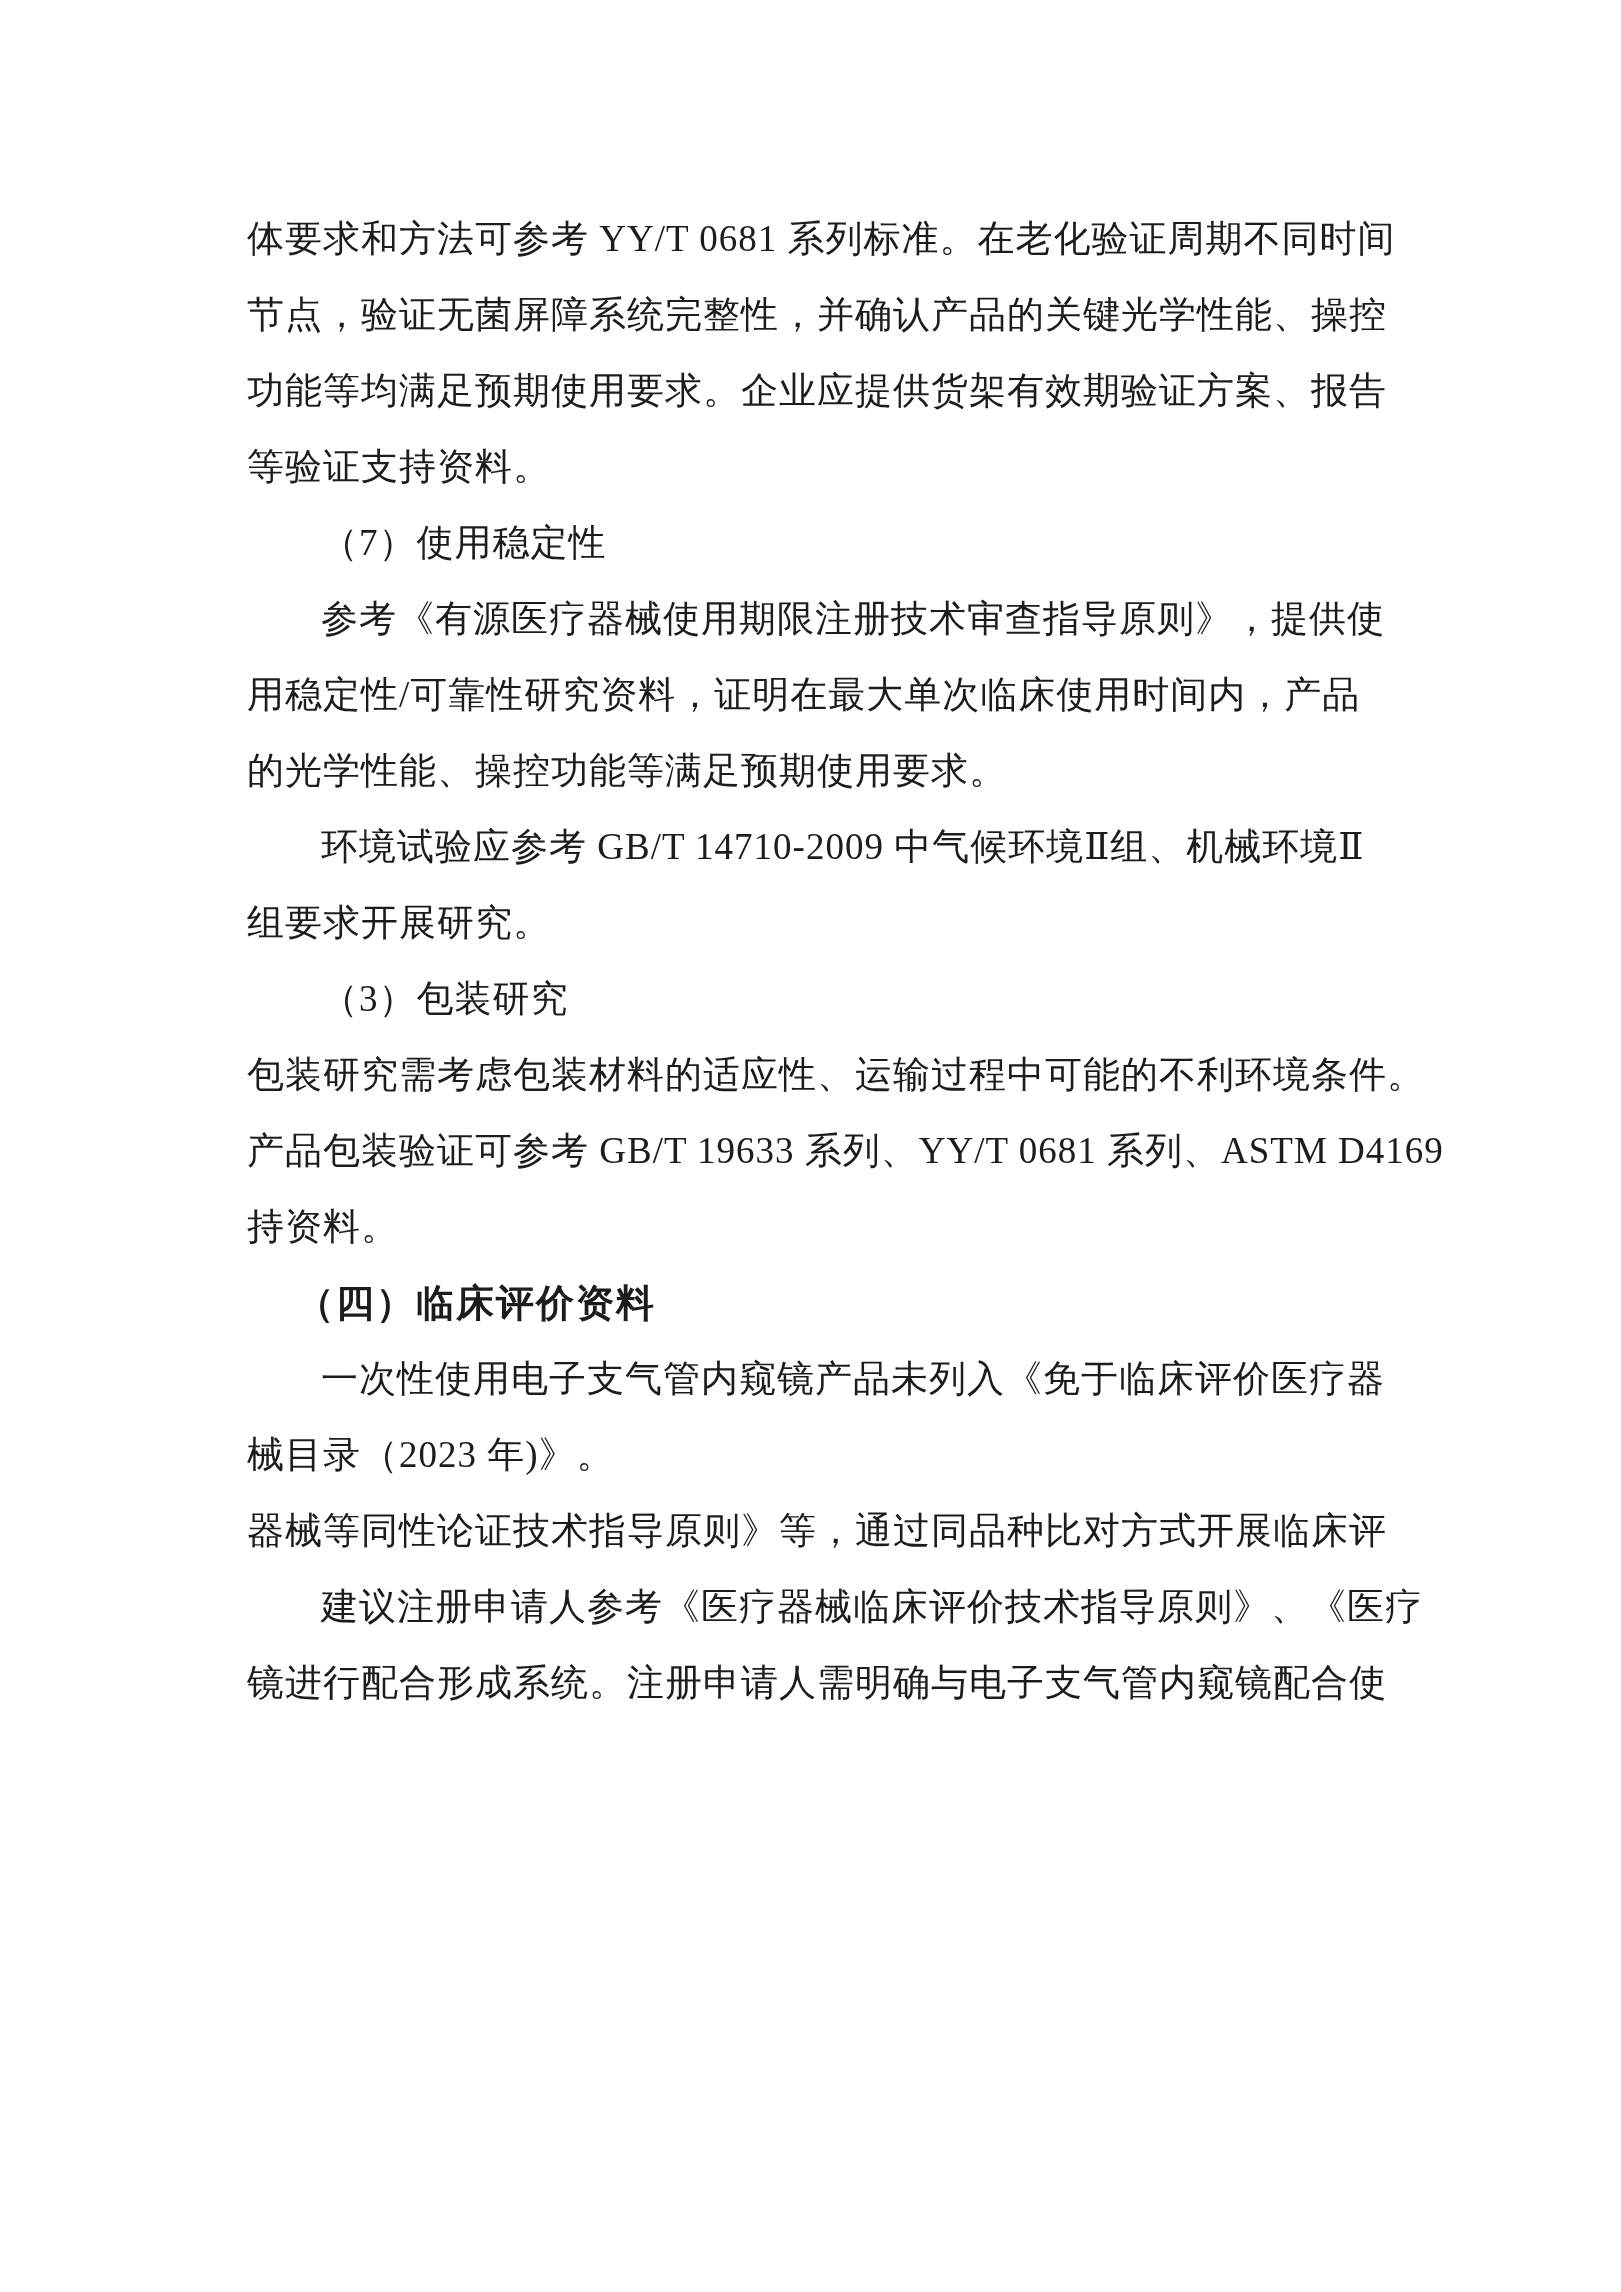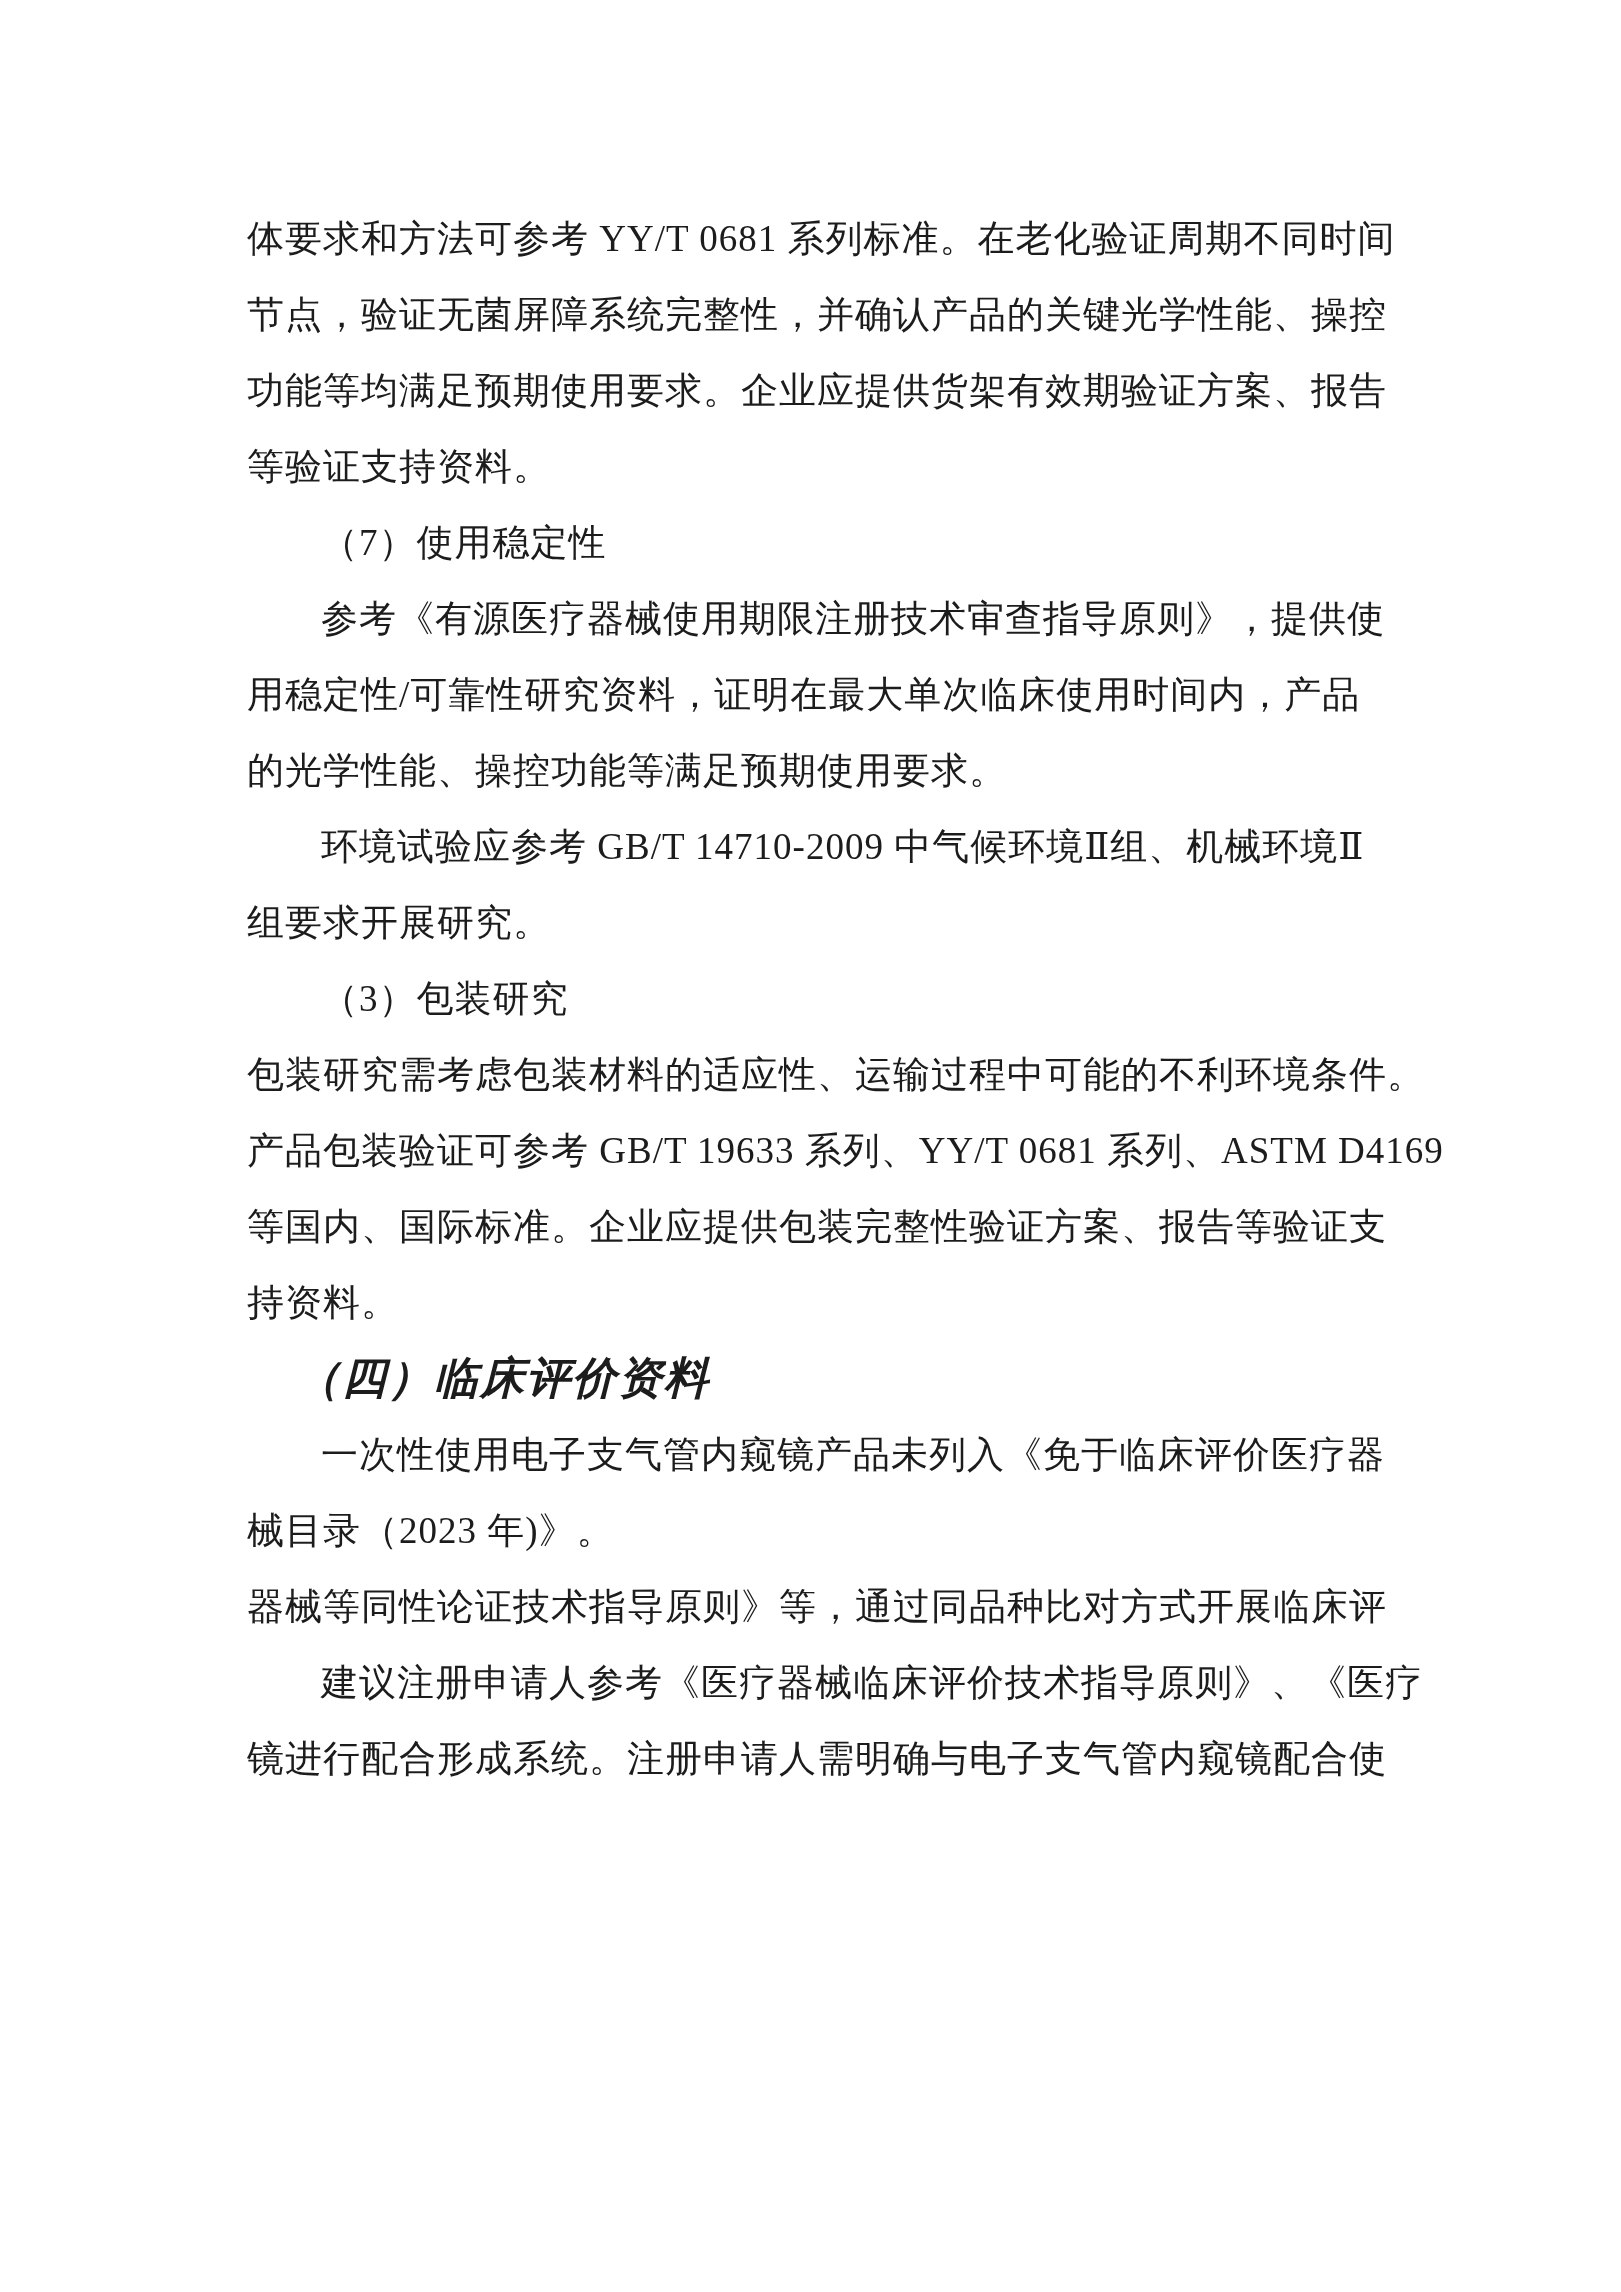--- a/index.html
+++ b/index.html
@@ -29,44 +29,42 @@
     white-space: nowrap;
     overflow: visible;
     letter-spacing: 1px;
   }
   .line.indent {
     padding-left: 74px;
   }
   .line.heading {
     padding-left: 49px;
     font-weight: bold;
-    font-size: 44px;
+    font-size: 38px;
     letter-spacing: 2px;
-    font-style: italic;
   }
 </style>
 </head>
 <body>
 
 <div class="page">
   <div class="text-column">
     <div class="line">体要求和方法可参考 YY/T 0681 系列标准。在老化验证周期不同时间</div>
     <div class="line">节点，验证无菌屏障系统完整性，并确认产品的关键光学性能、操控</div>
     <div class="line">功能等均满足预期使用要求。企业应提供货架有效期验证方案、报告</div>
     <div class="line">等验证支持资料。</div>
     <div class="line indent">（7）使用稳定性</div>
     <div class="line indent">参考《有源医疗器械使用期限注册技术审查指导原则》，提供使</div>
     <div class="line">用稳定性/可靠性研究资料，证明在最大单次临床使用时间内，产品</div>
     <div class="line">的光学性能、操控功能等满足预期使用要求。</div>
     <div class="line indent">环境试验应参考 GB/T 14710-2009 中气候环境Ⅱ组、机械环境Ⅱ</div>
     <div class="line">组要求开展研究。</div>
     <div class="line indent">（3）包装研究</div>
     <div class="line">包装研究需考虑包装材料的适应性、运输过程中可能的不利环境条件。</div>
     <div class="line">产品包装验证可参考 GB/T 19633 系列、YY/T 0681 系列、ASTM D4169</div>
-    <div class="line">等国内、国际标准。企业应提供包装完整性验证方案、报告等验证支</div>
     <div class="line">持资料。</div>
     <div class="line heading">（四）临床评价资料</div>
     <div class="line indent">一次性使用电子支气管内窥镜产品未列入《免于临床评价医疗器</div>
     <div class="line">械目录（2023 年)》。</div>
     <div class="line">器械等同性论证技术指导原则》等，通过同品种比对方式开展临床评</div>
     <div class="line indent">建议注册申请人参考《医疗器械临床评价技术指导原则》、《医疗</div>
     <div class="line">镜进行配合形成系统。注册申请人需明确与电子支气管内窥镜配合使</div>
   </div>
 </div>
 

